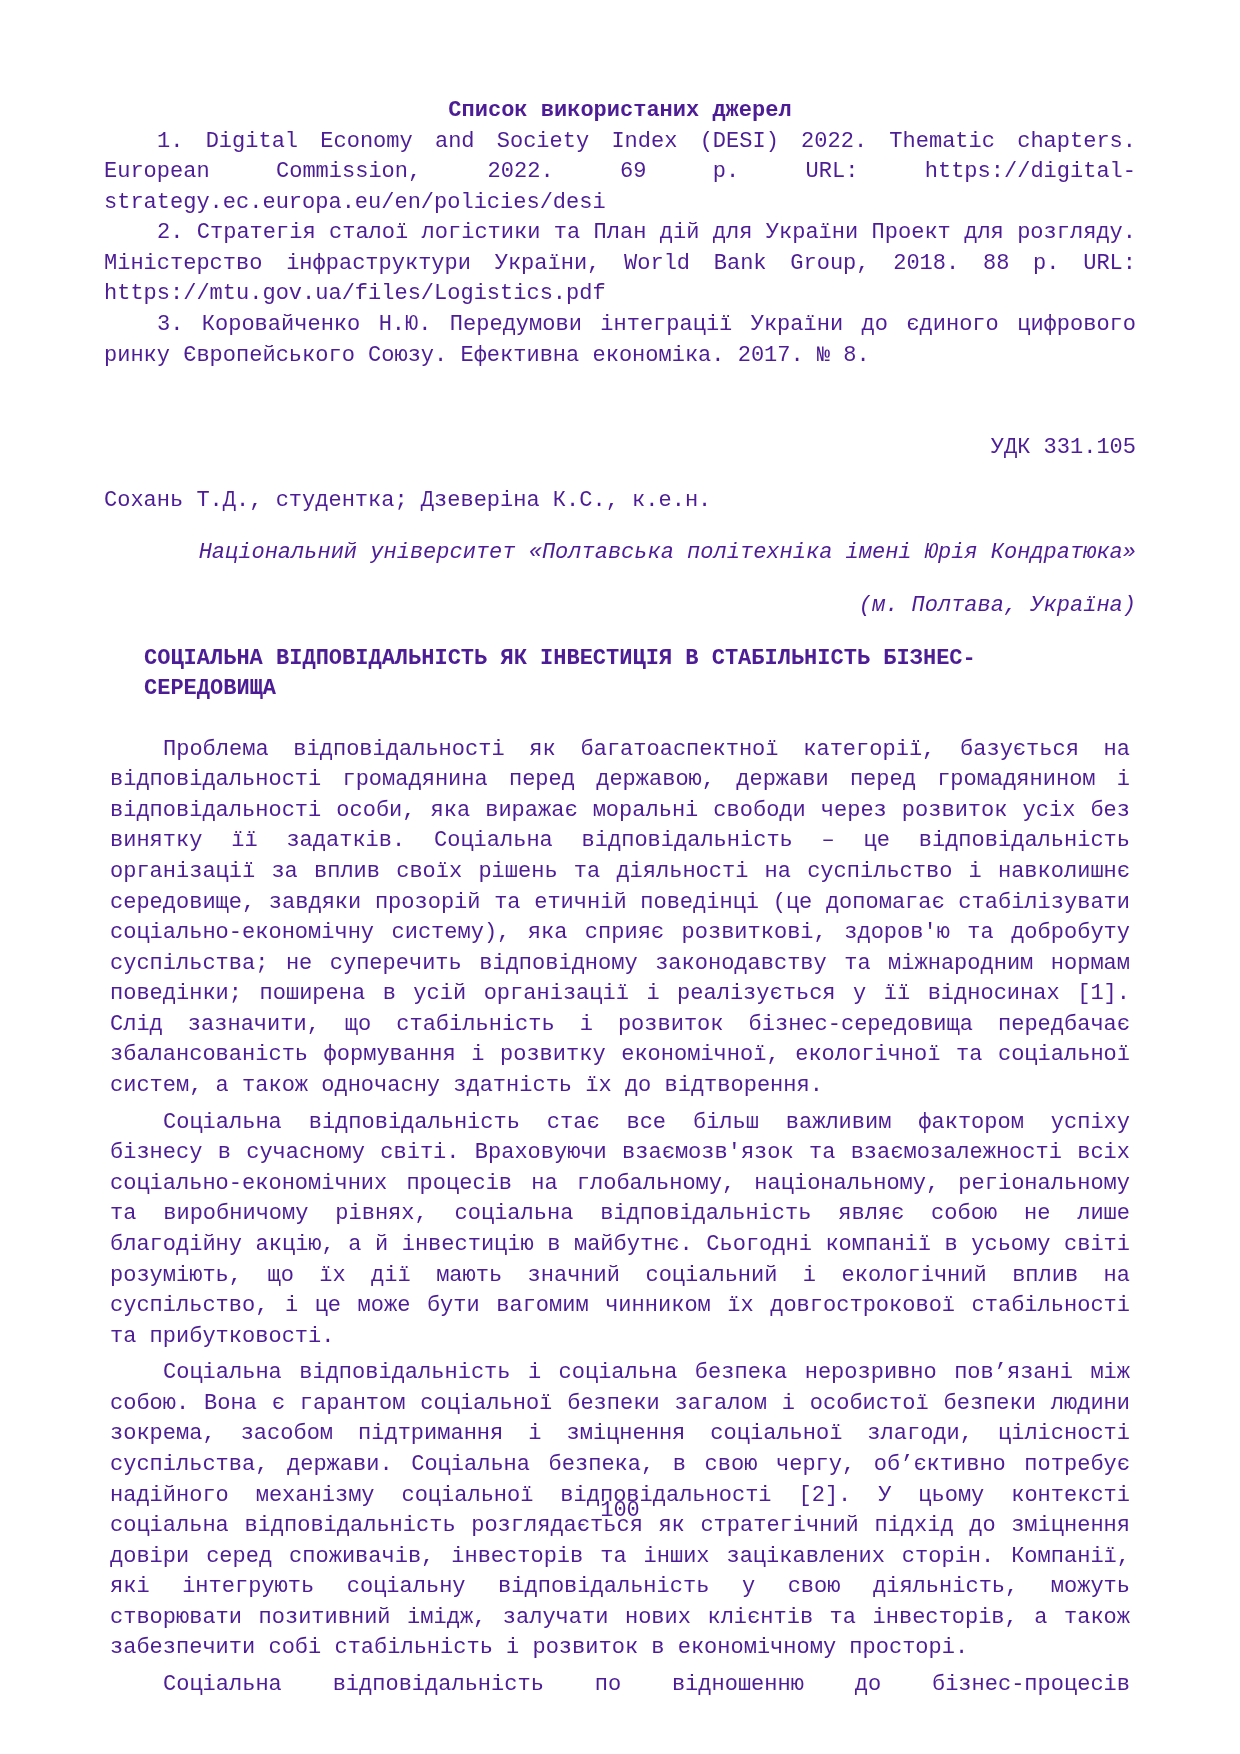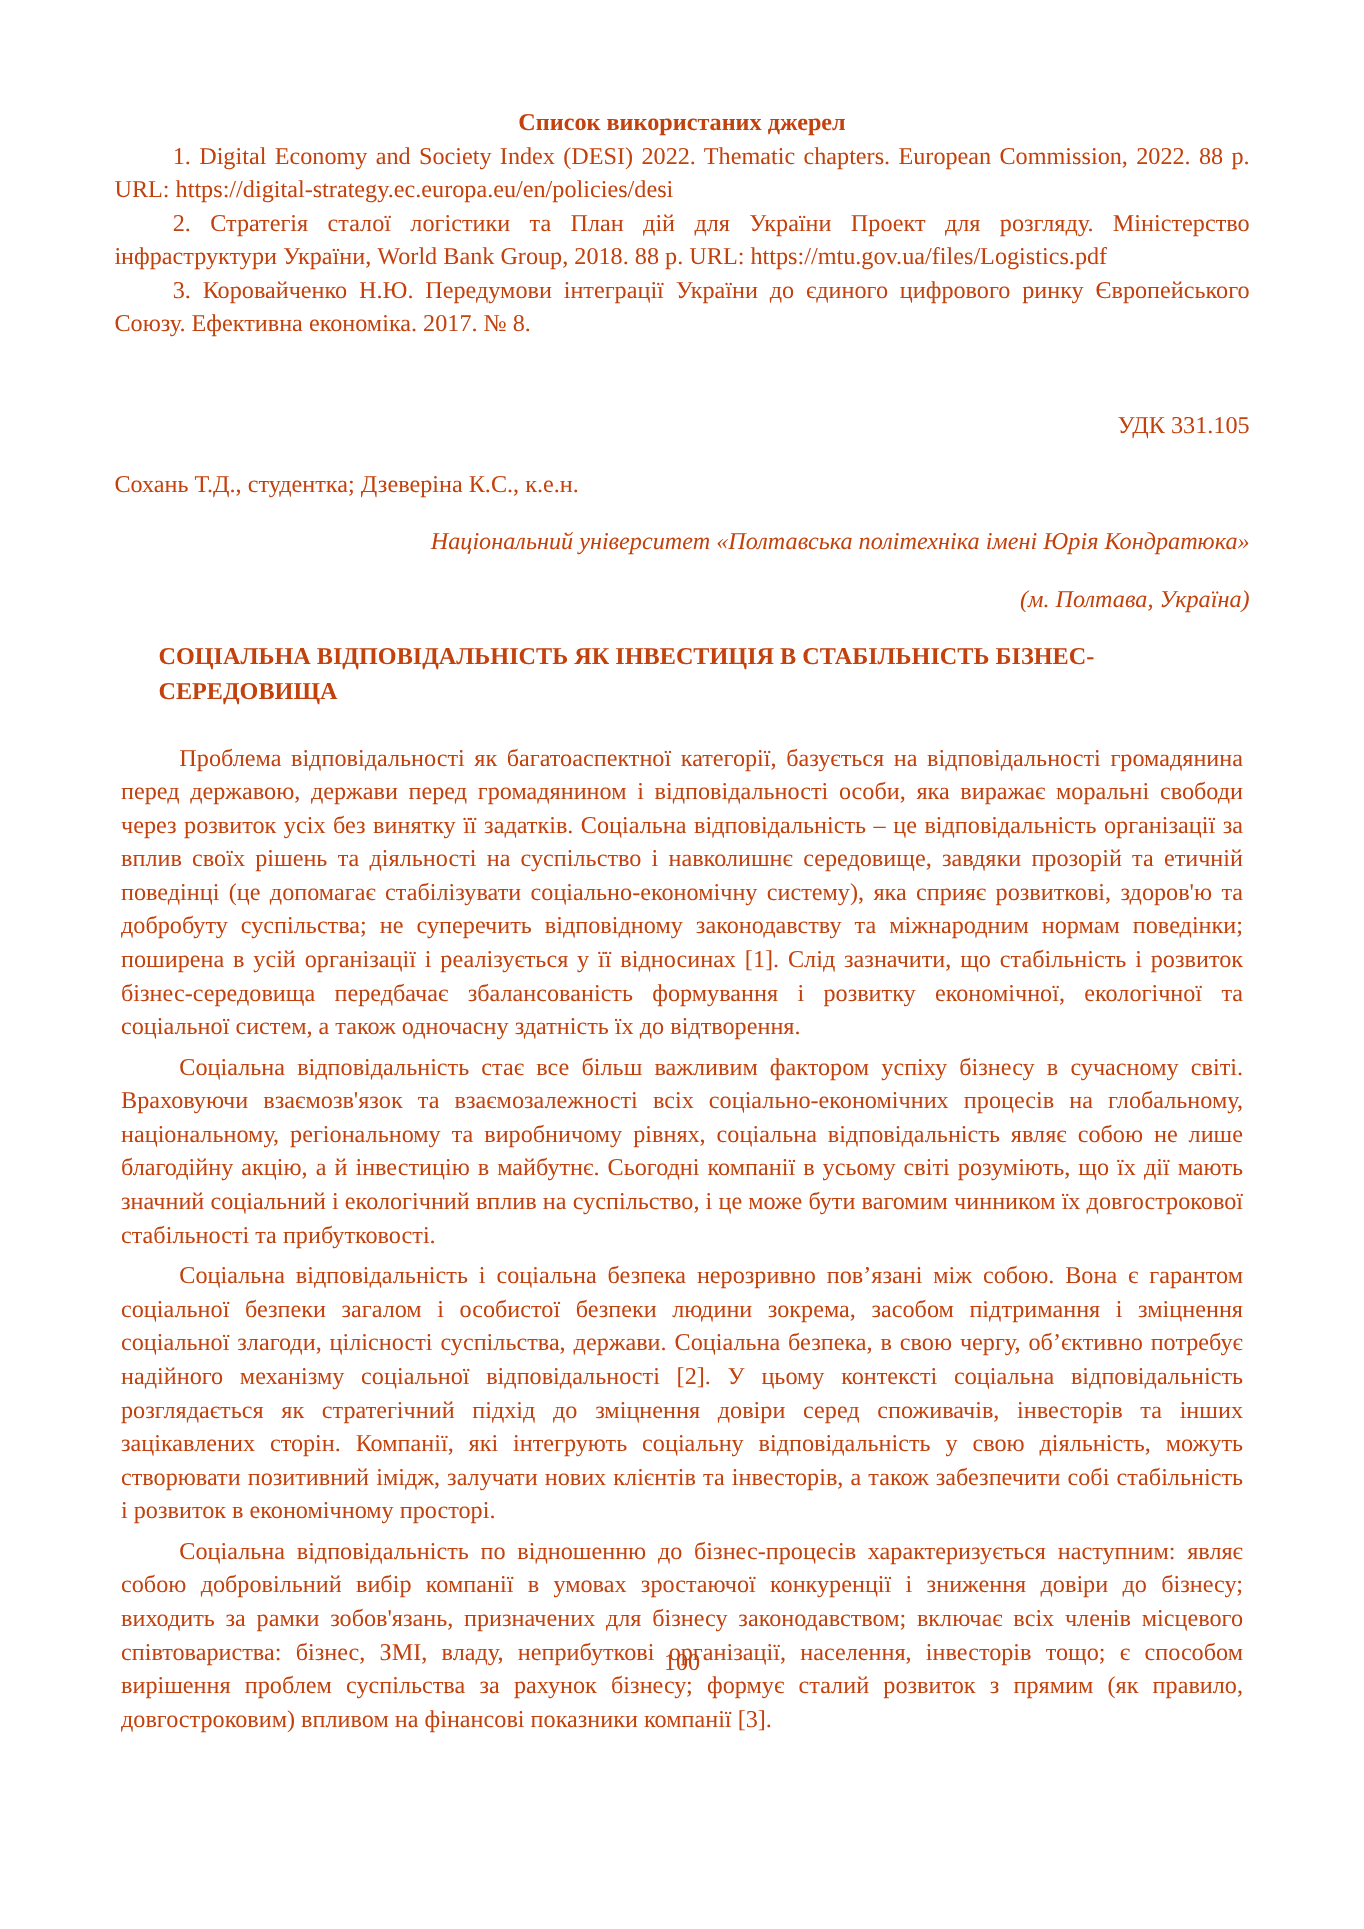--- a/index.html
+++ b/index.html
@@ -6,22 +6,22 @@
     margin: 0;
     padding: 0;
     background: #ffffff;
   }
   .page {
     position: relative;
     width: 1240px;
     height: 1696px;
     box-sizing: border-box;
     background: #ffffff;
-    color: #c2410c;
-    font-family: Liberation Serif, serif;
+    color: #4c1d95;
+    font-family: Liberation Mono, monospace;
     font-size: 22px;
     line-height: 1.39;
     padding: 96px 104px 0 104px;
     overflow: hidden;
   }
   .refs-heading {
     font-weight: bold;
     text-align: center;
     margin: 0;
   }
@@ -59,21 +59,21 @@
     text-align: center;
   }
 </style>
 </head>
 <body>
 
 <div class="page">
 
   <p class="refs-heading">Список використаних джерел</p>
 
-  <p class="ref-item">1. Digital Economy and Society Index (DESI) 2022. Thematic chapters. European Commission, 2022. 88 p. URL: https://digital-strategy.ec.europa.eu/en/policies/desi</p>
+  <p class="ref-item">1. Digital Economy and Society Index (DESI) 2022. Thematic chapters. European Commission, 2022. 69 p. URL: https://digital-strategy.ec.europa.eu/en/policies/desi</p>
 
   <p class="ref-item">2. Стратегія сталої логістики та План дій для України Проект для розгляду. Міністерство інфраструктури України, World Bank Group, 2018. 88 p. URL: https://mtu.gov.ua/files/Logistics.pdf</p>
 
   <p class="ref-item">3. Коровайченко Н.Ю. Передумови інтеграції України до єдиного цифрового ринку Європейського Союзу. Ефективна економіка. 2017. № 8.</p>
 
   <p class="udc">УДК 331.105</p>
 
   <p class="authors-line">Сохань Т.Д., студентка; Дзеверіна К.С., к.е.н.</p>
 
   <p class="affiliation-line">Національний університет «Полтавська політехніка імені Юрія Кондратюка»</p>

